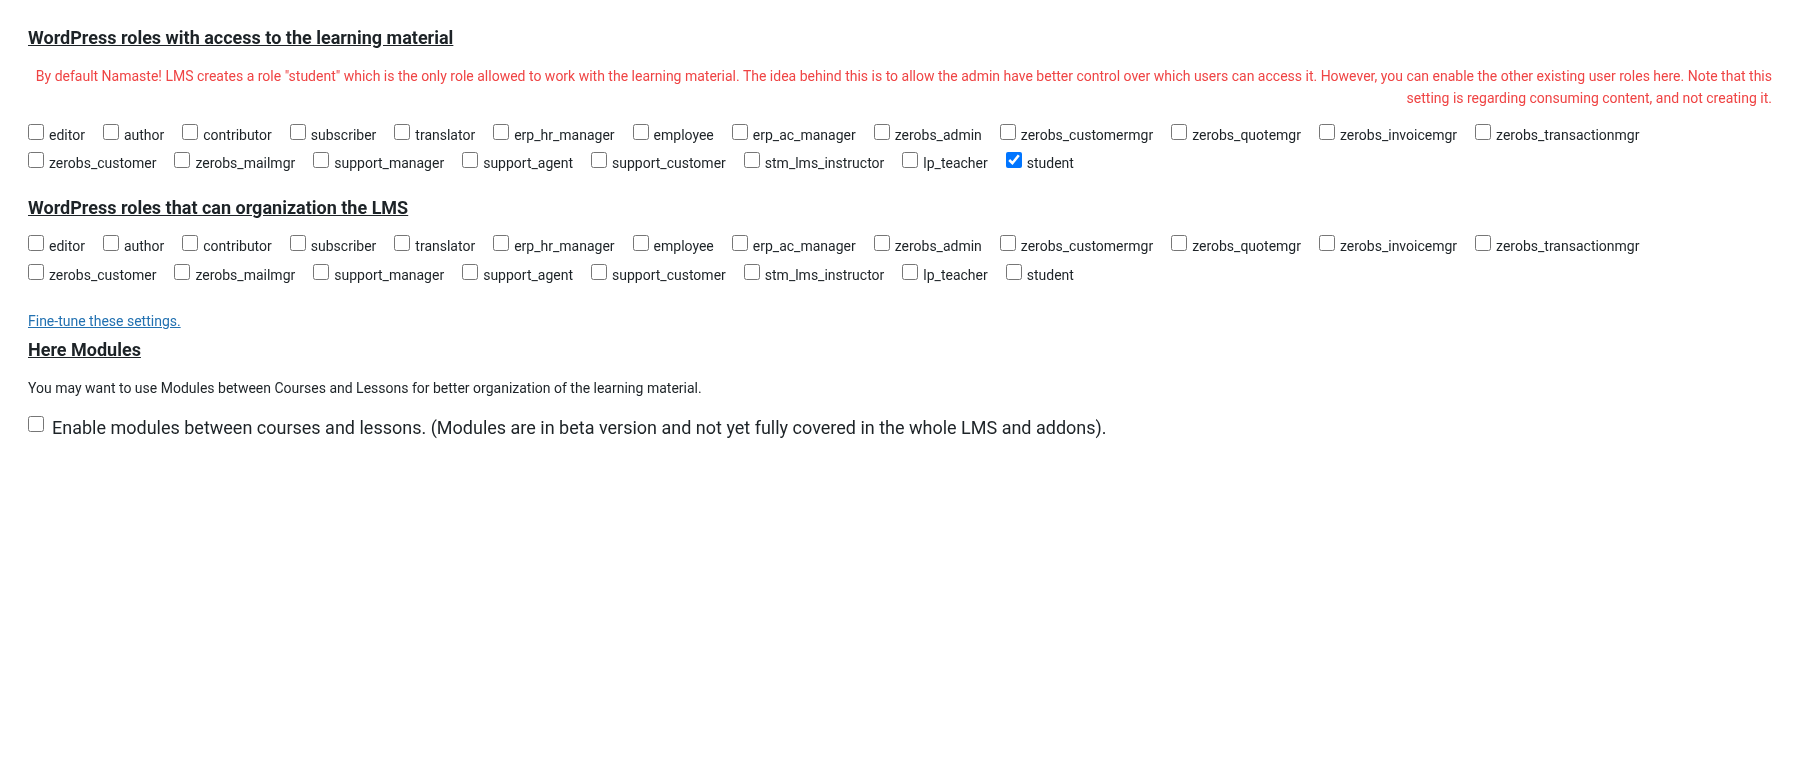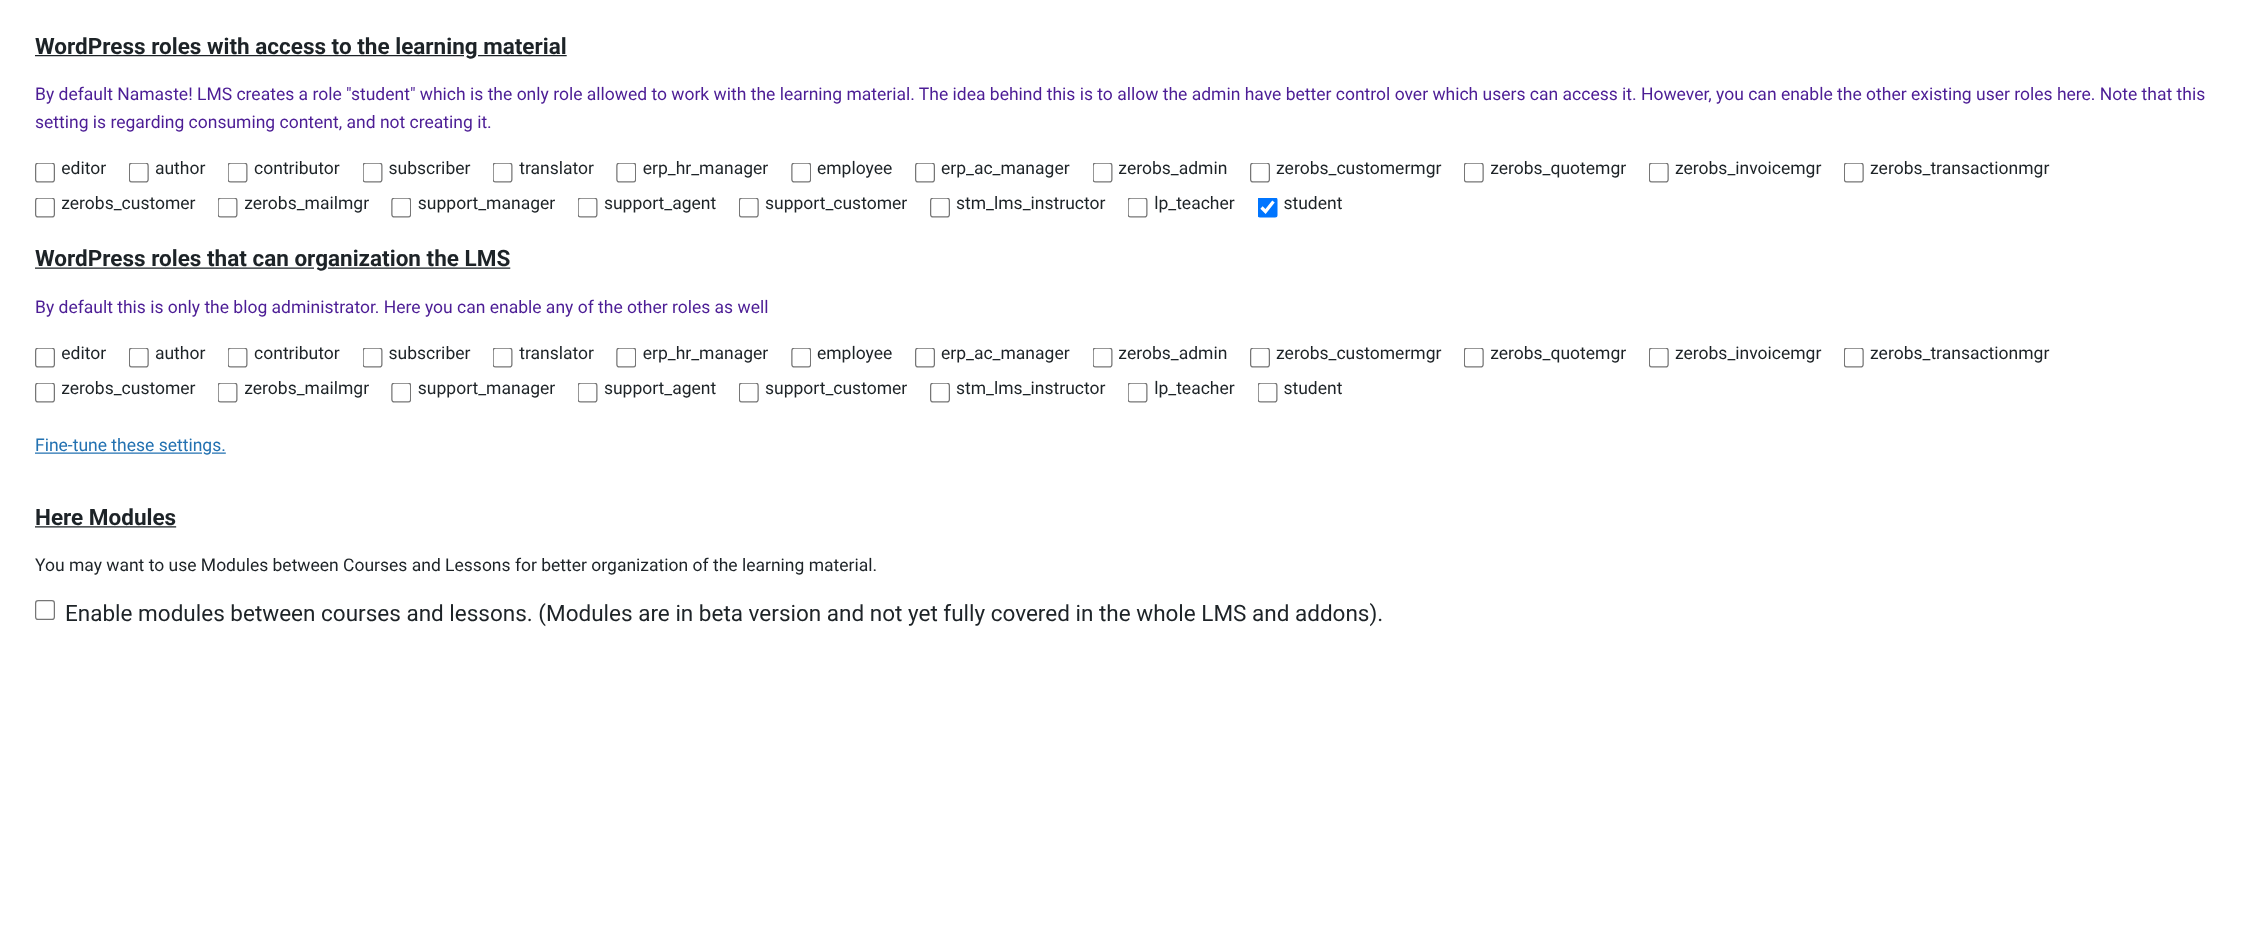--- a/index.html
+++ b/index.html
@@ -12,33 +12,34 @@
       line-height: 1.6;
     }
     .section-title {
       font-size: 18px;
       font-weight: 700;
       margin-bottom: 12px;
       text-decoration: underline;
     }
     .section-desc {
       margin-bottom: 14px;
-      color: #4c1d95;
+      color: #ef4444;
       line-height: 1.6;
+      text-align: right;
     }
     .roles-group {
       display: flex;
       flex-wrap: wrap;
       gap: 6px 0;
       align-items: center;
       margin-bottom: 6px;
     }
     .role-item {
       display: flex;
-      align-items: flex-end;
+      align-items: flex-start;
       margin-right: 18px;
       gap: 5px;
       white-space: nowrap;
     }
     .role-item input[type="checkbox"] {
       width: 16px;
       height: 16px;
       cursor: pointer;
       flex-shrink: 0;
     }
@@ -49,21 +50,21 @@
     }
     .section-separator {
       margin: 20px 0 14px 0;
     }
     .fine-tune-link {
       color: #2271b1;
       text-decoration: underline;
       cursor: pointer;
       display: inline-block;
       margin-top: 10px;
-      margin-bottom: 32px;
+      margin-bottom: 4px;
     }
     .modules-desc {
       margin-bottom: 14px;
       color: #1d2327;
     }
     .enable-modules-row {
       display: flex;
       align-items: flex-start;
       gap: 8px;
     }
@@ -173,21 +174,20 @@
       <div class="role-item">
         <input type="checkbox" id="s1_student" checked="" style="">
         <label for="s1_student">student</label>
       </div>
     </div>
 </div>
 
 
 <div class="section-separator">
   <h2 class="section-title">WordPress roles that can organization the LMS</h2>
-  <p class="section-desc">By default this is only the blog administrator. Here you can enable any of the other roles as well</p>
   <div class="roles-group" id="section2-roles">
       <div class="role-item">
         <input type="checkbox" id="s2_editor" style="">
         <label for="s2_editor">editor</label>
       </div>
       <div class="role-item">
         <input type="checkbox" id="s2_author" style="">
         <label for="s2_author">author</label>
       </div>
       <div class="role-item">

